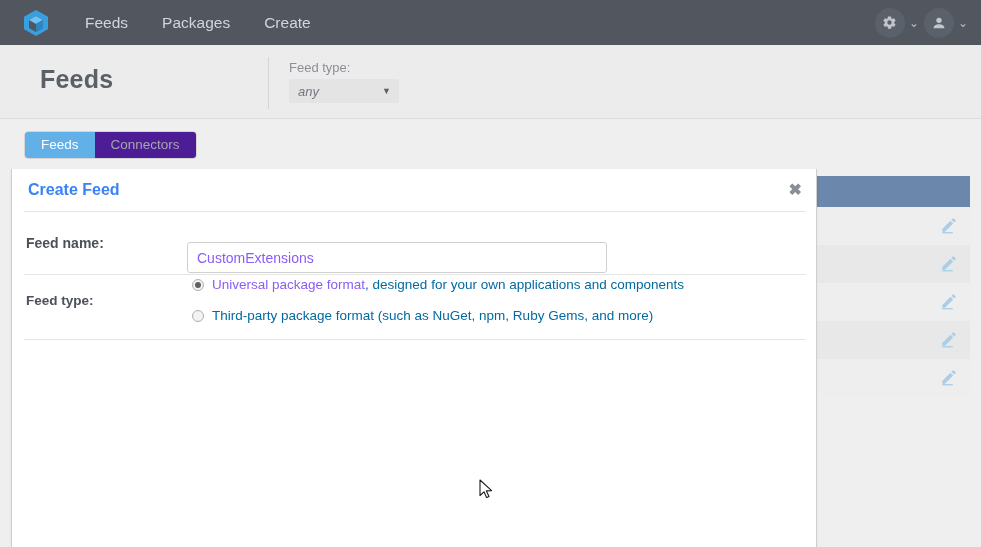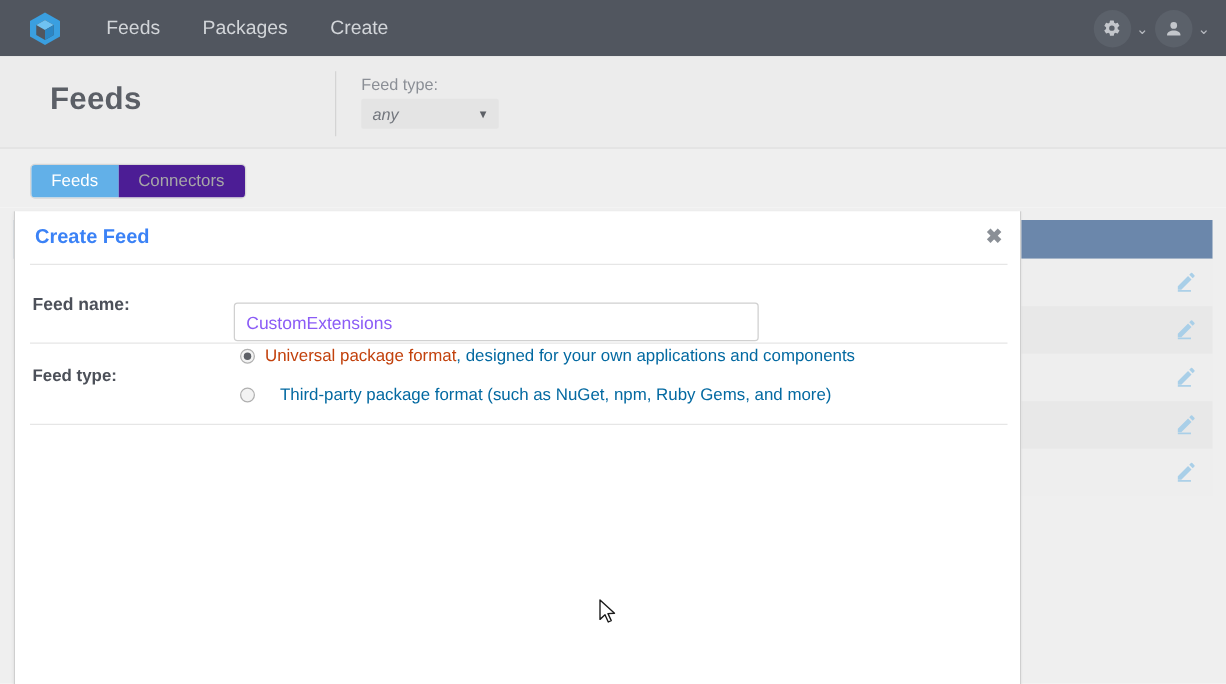--- a/index.html
+++ b/index.html
@@ -187,21 +187,21 @@
     background: #f3f3f3;
     margin-right: 8px; margin-top: 2px;
     flex: none;
     position: relative;
   }
   .radio-dot.on::after {
     content: ""; position: absolute;
     left: 2px; top: 2px; width: 6px; height: 6px;
     border-radius: 50%; background: #5d6066;
   }
-  .radio-link { color: #c2410c; }
+  .radio-link { color: #8b5cf6; }
   .radio-rest { color: #0369a1; }
 
   
   #cursor {
     position: absolute; left: 479px; top: 479px;
     width: 16px; height: 22px;
     pointer-events: none;
   }
 </style>
 </head>
@@ -307,21 +307,21 @@
 
   <div id="lbl-feedtype">Feed type:</div>
 
   <div class="radio-line" style="top:108px;">
     <span class="radio-dot on"></span>
     <span>
       <span class="radio-link">Universal package format</span><span class="radio-rest">, designed for your own applications and components</span>
     </span>
   </div>
 
-  <div class="radio-line" style="top:139px;gap:12px;">
+  <div class="radio-line" style="top:139px;">
     <span class="radio-dot"></span>
     <span class="radio-rest">Third-party package format (such as NuGet, npm, Ruby Gems, and more)</span>
   </div>
 
   <div class="row-sep" style="top:170px;"></div>
 </div>
 
 <svg id="cursor" viewBox="0 0 16 22">
   <path d="M1 1 L1 16.5 L5 12.8 L7.6 18.6 L10 17.5 L7.4 11.9 L12.6 11.6 Z" fill="#ffffff" stroke="#1b1b1b" stroke-width="1.1" stroke-linejoin="round"></path>
 </svg>

